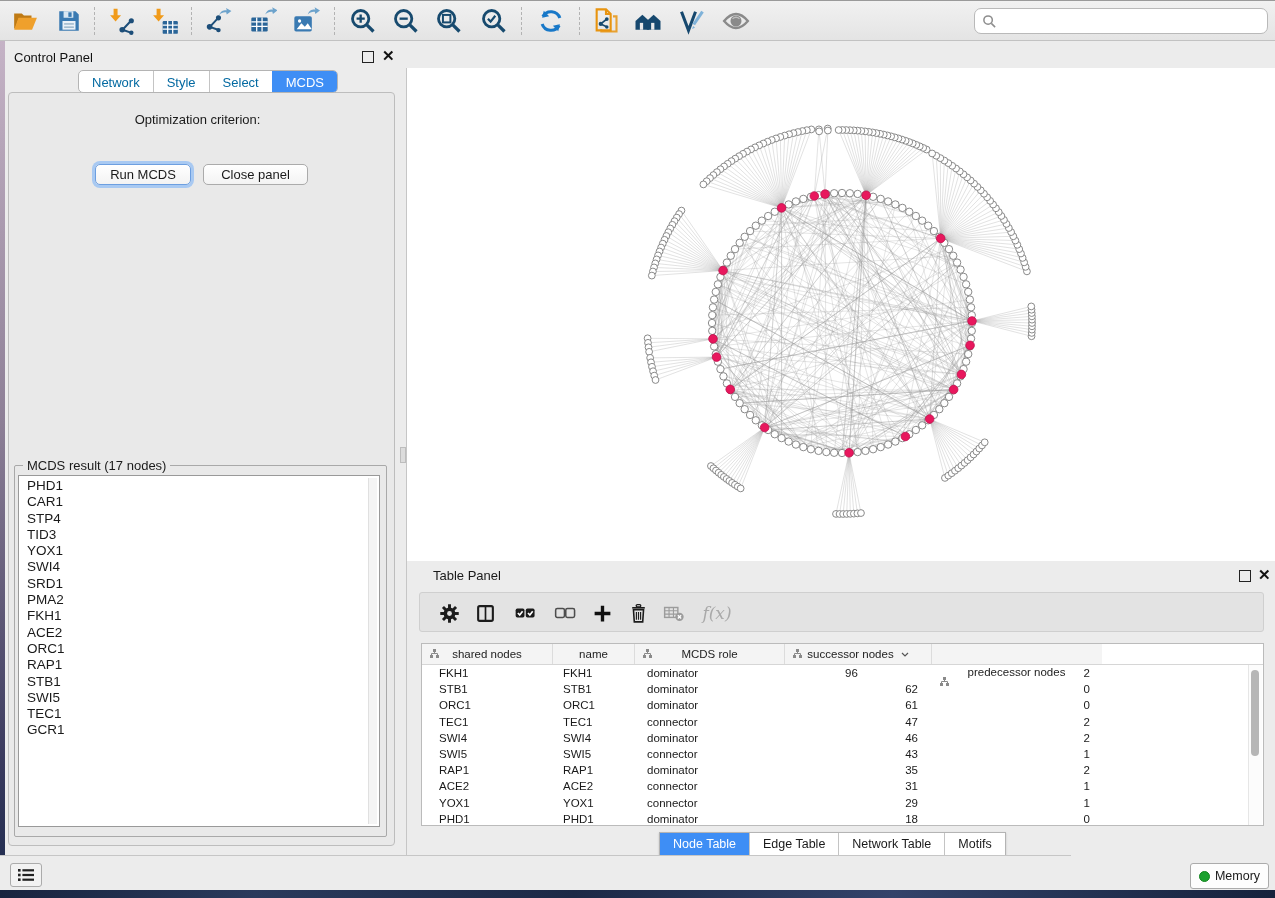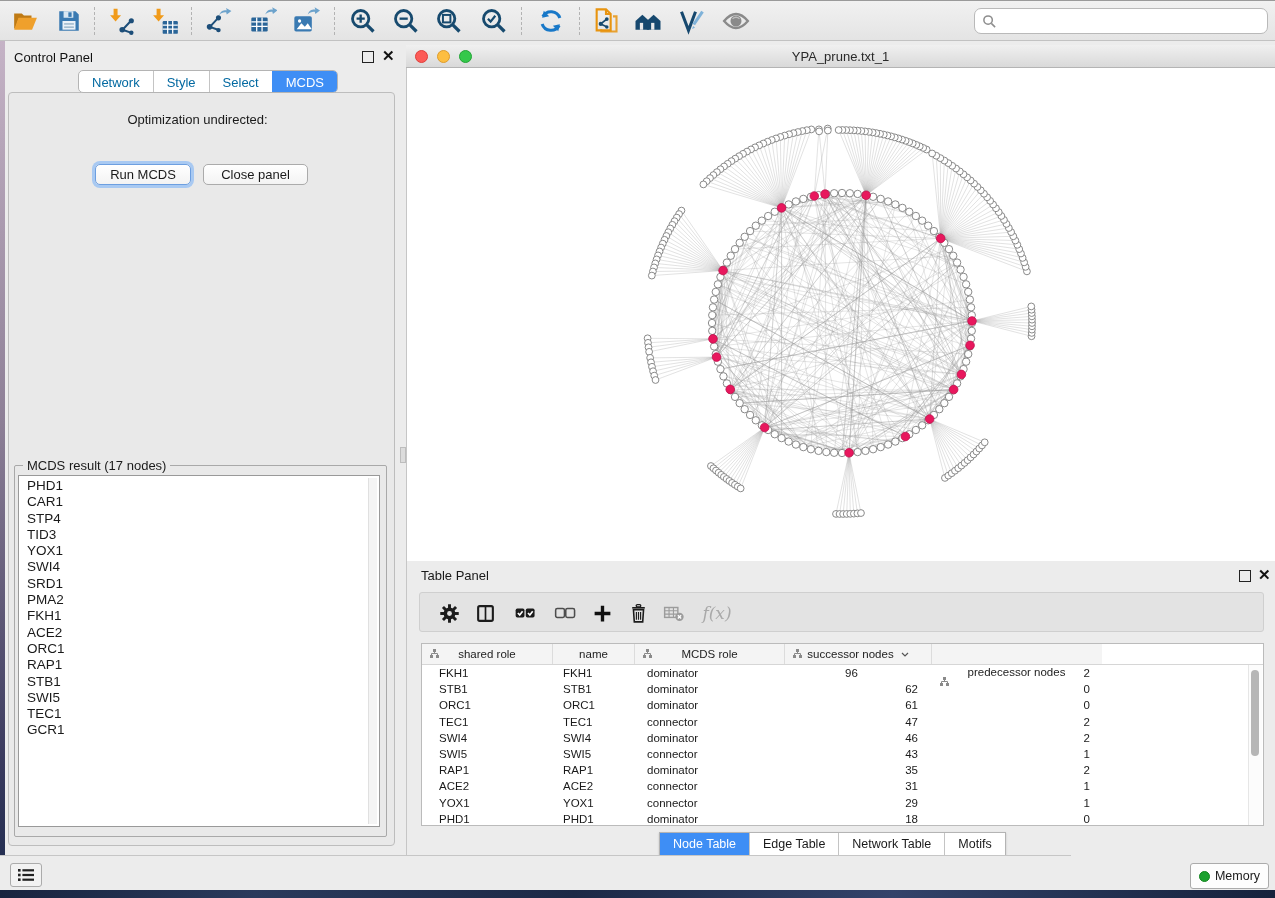--- a/index.html
+++ b/index.html
@@ -69,21 +69,21 @@
   #net-titlebar{left:0;top:0;width:869px;height:23px;
                 background:linear-gradient(#f0f0f0,#d9d9d9);
                 border-bottom:1px solid #b4b4b4;box-sizing:border-box}
   .tl{position:absolute;top:5px;width:13px;height:13px;border-radius:50%;box-sizing:border-box}
   #net-title{left:0;top:4px;width:869px;text-align:center;font-size:13px;color:#2a2a2a}
   #net-canvas{left:0;top:23px;width:869px;height:493px;background:#fff;border-left:1px solid #c6c6c6;box-sizing:border-box}
 
   
   #table-panel{left:406px;top:561px;width:869px;height:294px;background:#ececec;
                border-left:1px solid #c6c6c6;box-sizing:border-box}
-  #tp-title{left:14px;top:7px;font-size:13px}
+  #tp-title{left:26px;top:7px;font-size:13px}
   #tp-toolbar{left:12px;top:31px;width:845px;height:40px;background:#e3e3e3;
               border:1px solid #cfcfcf;border-radius:3px;box-sizing:border-box}
   .tpbtn{position:absolute;top:5px;width:30px;height:30px;display:flex;align-items:center;justify-content:center}
   #fx-label{font-family:"DejaVu Serif",serif;font-style:italic;font-size:17px;color:#a9a9a9}
   #node-table{left:14px;top:82px;width:843px;height:183px;background:#fff;
               border:1px solid #bbb;box-sizing:border-box}
   #nt-header{display:flex;height:20px;background:#f4f4f4;border-bottom:1px solid #d6d6d6}
   .th{position:relative;display:flex;align-items:center;justify-content:center;
       border-right:1px solid #dcdcdc;font-size:11.5px;color:#222;box-sizing:border-box}
   .th .shared-ic{position:absolute;left:8px;top:5px}
@@ -275,21 +275,21 @@
 
   <div id="cp-box" class="abs"></div>
 
   <div id="cp-tabs" class="segbar">
     <div class="seg">Network</div>
     <div class="seg">Style</div>
     <div class="seg">Select</div>
     <div class="seg sel">MCDS</div>
   </div>
 
-  <div id="opt-label" class="abs">Optimization undirected:</div>
+  <div id="opt-label" class="abs">Optimization criterion:</div>
 
 
   <div id="run-btn" class="btn">Run MCDS</div>
   <div id="close-btn" class="btn">Close panel</div>
 
   <div id="mcds-group" class="abs"></div>
   <div id="mcds-group-title" class="abs">MCDS result (17 nodes)</div>
   <div id="mcds-list" class="abs">
     <div id="mcds-scroll"></div>
   <div class="mcds-item">PHD1</div>
@@ -307,26 +307,20 @@
       <div class="mcds-item">STB1</div>
       <div class="mcds-item">SWI5</div>
       <div class="mcds-item">TEC1</div>
       <div class="mcds-item">GCR1</div>
     </div>
 </div>
 
 <div id="split-handle" class="abs"></div>
 
 <div id="net-window" class="abs">
-  <div id="net-titlebar" class="abs">
-    <div class="tl" style="left:9px;background:#fc5b57;border:1px solid #df3e3a"></div>
-    <div class="tl" style="left:31px;background:#fdbe41;border:1px solid #de9c2b"></div>
-    <div class="tl" style="left:53px;background:#34c84a;border:1px solid #23a436"></div>
-    <div id="net-title" class="abs">YPA_prune.txt_1</div>
-  </div>
   <div id="net-canvas" class="abs">
     <svg id="net-svg" width="869" height="493">
         <g stroke="#949494" stroke-width="0.55" stroke-opacity="0.45" fill="none">
           <line x1="374.57053405579944" y1="139.89882865192595" x2="435" y2="125"></line>
           <line x1="374.57053405579944" y1="139.89882865192595" x2="559.1137126461109" y2="216.32460299882362"></line>
           <line x1="374.57053405579944" y1="139.89882865192595" x2="337.69360273775686" y2="168.79405442869663"></line>
           <line x1="374.57053405579944" y1="139.89882865192595" x2="348.7940544286966" y2="157.69360273775686"></line>
           <line x1="374.57053405579944" y1="139.89882865192595" x2="308.77756373461324" y2="286.1110363573825"></line>
           <line x1="374.57053405579944" y1="139.89882865192595" x2="307.1294120968713" y2="278.43315491580773"></line>
           <line x1="374.57053405579944" y1="139.89882865192595" x2="466.11103635738255" y2="381.22243626538676"></line>
@@ -1204,21 +1198,21 @@
     <div id="nt-header">
         <div class="th" style="width: 131px;">
           <svg width="9" height="9" viewBox="0 0 9 9" class="shared-ic">
             <g fill="#8a8a8a">
               <rect x="3" y="0" width="3" height="3"></rect>
               <rect x="0" y="6" width="3" height="3"></rect>
               <rect x="6" y="6" width="3" height="3"></rect>
             </g>
             <path d="M4.5 3v1.5M1.5 6V4.5h6V6" stroke="#8a8a8a" fill="none" stroke-width="1"></path>
           </svg>
-          <span>shared role</span>
+          <span>shared nodes</span>
         </div>
         <div class="th" style="width: 82px;">
           <span>name</span>
         </div>
         <div class="th" style="width: 150px;">
           <svg width="9" height="9" viewBox="0 0 9 9" class="shared-ic">
             <g fill="#8a8a8a">
               <rect x="3" y="0" width="3" height="3"></rect>
               <rect x="0" y="6" width="3" height="3"></rect>
               <rect x="6" y="6" width="3" height="3"></rect>

